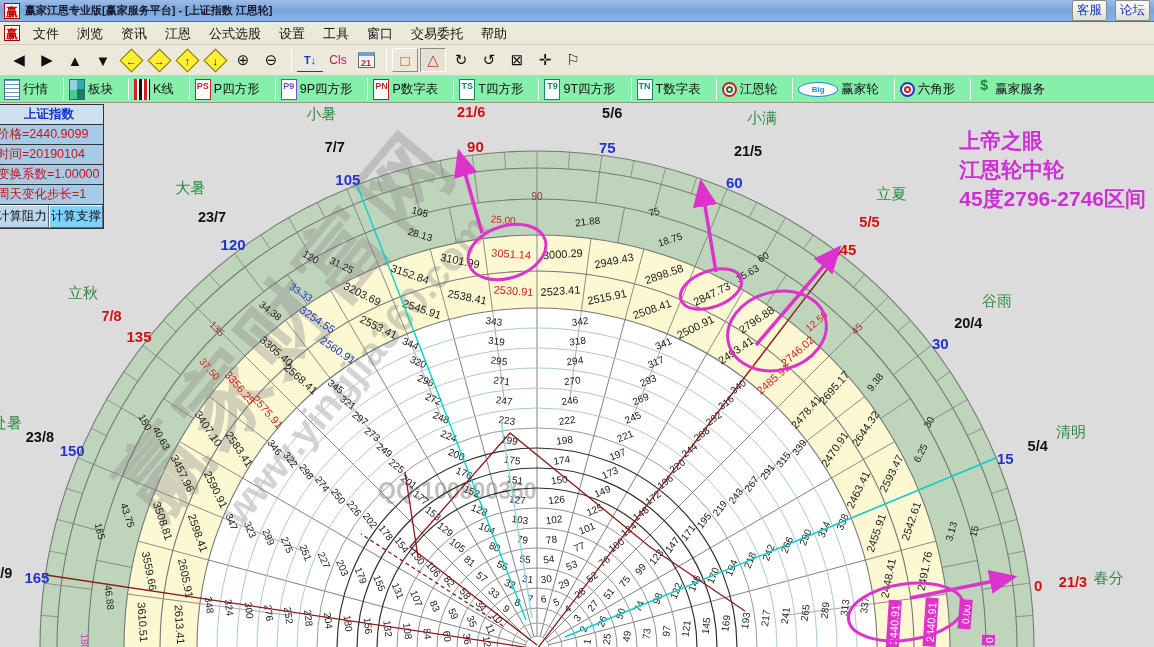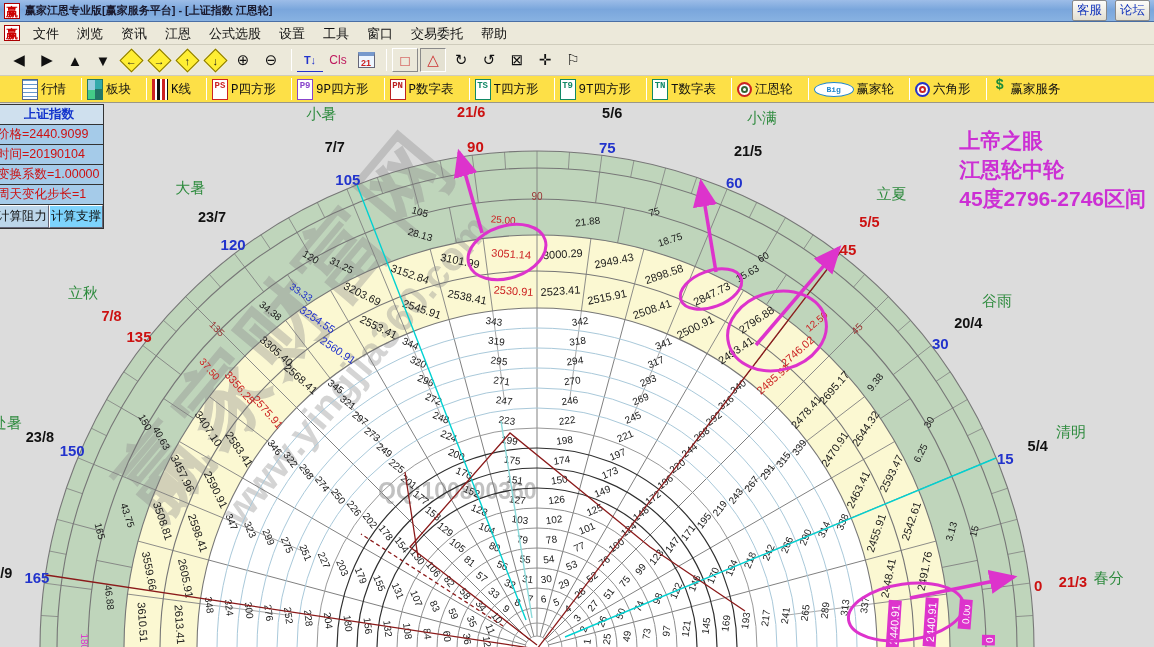--- a/index.html
+++ b/index.html
@@ -34,22 +34,22 @@
   .diamond span { transform:rotate(-45deg); font-size:11px; color:#222; font-weight:bold; }
   .sep { width:1px; height:22px; background:#b4b1a2; border-right:1px solid #fff; margin:0 5px; }
   .red-shape { color:#cc3333; font-size:15px; }
   .pressed { border:1px solid; border-color:#8a8a8a #fff #fff #8a8a8a; background:#e4e1d2; }
   .raised  { border:1px solid; border-color:#fff #8a8a8a #8a8a8a #fff; }
   .cls { font-size:12px; color:#be185d; }
   .cal { width:17px; height:16px; background:#eef6ff; border:1px solid #667; font-size:9px;
     color:#c22; text-align:center; line-height:14px; border-top:4px solid #79c; font-weight:bold; }
   .tdn { font-size:11px; font-weight:bold; color:#23c; border-bottom:1px solid #23c; }
 
-  .toolbar2 { position:absolute; left:0; top:76px; width:100%; height:27px; background:#fde047;
-    border-bottom:1px solid #9a9788; display:flex; align-items:center; padding:0 22px;font-family:Liberation Mono, monospace; }
+  .toolbar2 { position:absolute; left:0; top:76px; width:100%; height:27px; background:#86efac;
+    border-bottom:1px solid #9a9788; display:flex; align-items:center; padding:0 4px; }
   .t2 { display:flex; align-items:center; margin-right:10px; }
   .t2 .lbl { font-size:12.5px; color:#111; margin-left:3px; white-space:nowrap; }
   .ic { width:16px; height:21px; font-size:9px; font-weight:bold; text-align:center;
     line-height:13px; background:#fff; }
   .ic-grid { background:linear-gradient(#69c 25%,#fff 25%),#fff; border:1px solid #568;
     background-size:100% 4px; }
   .ic-blocks { background:conic-gradient(#3aa 25%,#276 0 50%,#4c8 0 75%,#9cd 0); border:1px solid #276;}
   .ic-candles { background:repeating-linear-gradient(90deg,#c22 0 3px,#fff 3px 5px,#111 5px 8px,#fff 8px 10px); border:none; }
   .ic-PS { color:#c22; border:1px solid #c22; }
   .ic-P9 { color:#84c; border:1px solid #84c; }

